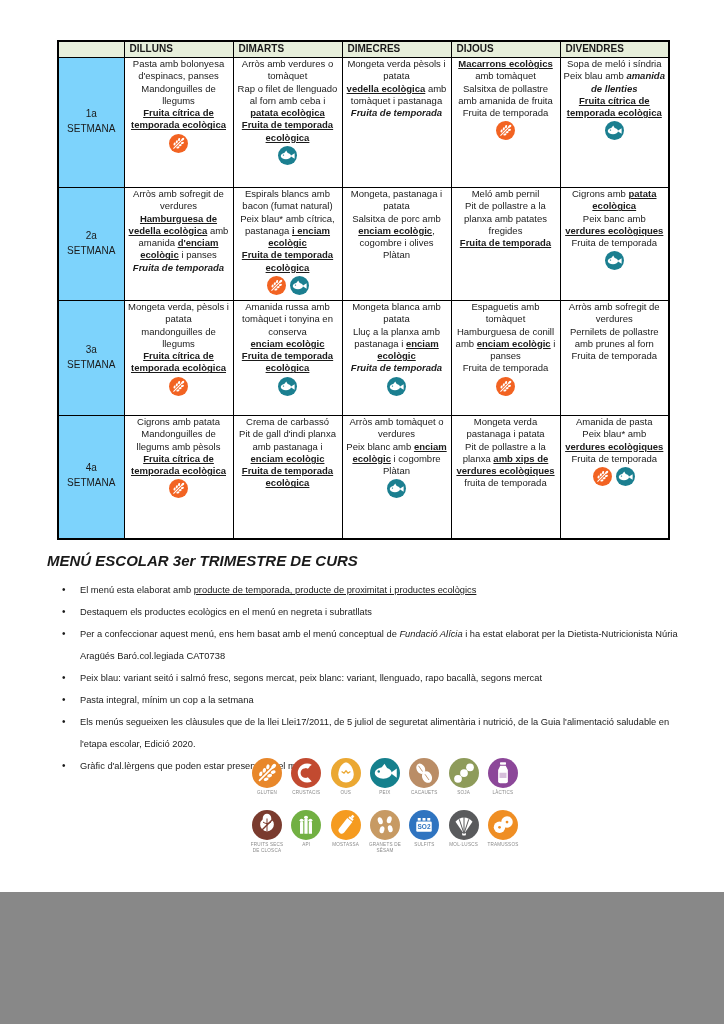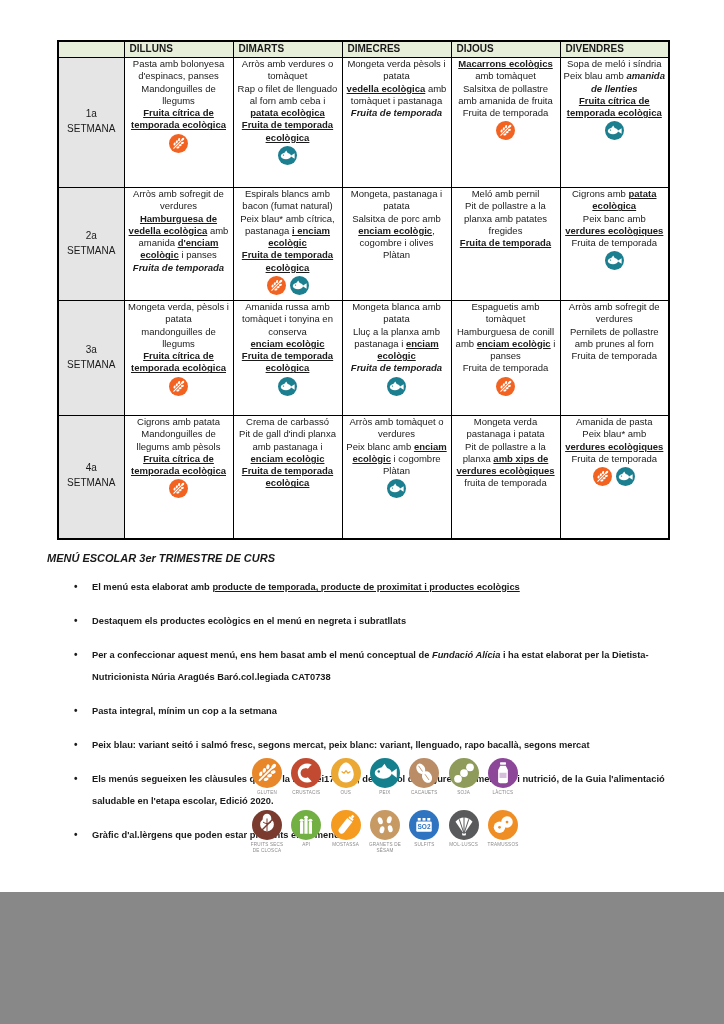--- a/index.html
+++ b/index.html
@@ -17,39 +17,39 @@
   .menu-table th,.menu-table td{
     border:1px solid #000;vertical-align:top;padding:0 3px 3px;
     font-size:9.5px;line-height:12.3px;
   }
   .menu-table th.day{
     background:#e7efdb;text-align:left;font-weight:bold;
     height:13px;padding:1px 0 1px 5px;font-size:10px;vertical-align:middle;
   }
   .menu-table th.corner{background:#e7efdb;}
   td.week-label{
-    background:#e5e5e5;vertical-align:middle;text-align:center;
+    background:#7dd3fc;vertical-align:middle;text-align:center;
     font-size:10px;line-height:15px;
   }
   .cell-inner{display:flex;flex-direction:column;height:100%;width:100%;}
   .menu-item{display:block;width:100%;text-align:center;}
   .r-p{}
   .r-biu{font-weight:bold;text-decoration:underline;}
   .r-bi{font-weight:bold;font-style:italic;}
   .r-u{text-decoration:underline;}
   .r-i{font-style:italic;}
   .cell-icons{margin-top:auto;display:flex;justify-content:center;gap:4px;padding-top:2px;}
   .badge{width:19px;height:19px;border-radius:50%;display:inline-flex;align-items:center;justify-content:center;}
   .badge svg{width:100%;height:100%;display:block;}
   
   .notes{position:absolute;left:47px;top:552px;width:632px;}
-  .notes-title{font-size:11px;font-weight:bold;font-style:italic;margin:0 0 10px 0;}
+  .notes-title{font-size:15px;font-weight:bold;font-style:italic;margin:0 0 10px 0;}
   .bullet-list{list-style:none;margin:0;padding:0;}
   .bullet-list li{
-    position:relative;padding-left:33px;font-size:9.3px;line-height:22px;margin:12px;font-weight:bold;
+    position:relative;padding-left:33px;font-size:9.3px;line-height:22px;margin:0;
   }
   .bullet-list li::before{
     content:"\2022";position:absolute;left:15px;top:0;font-size:10px;
   }
   
   .allergens{position:absolute;left:249px;top:758px;width:272px;}
   .allergen-row{display:flex;justify-content:space-between;margin-bottom:15px;}
   .allergen{width:36px;display:flex;flex-direction:column;align-items:center;}
   .allergen-circle{width:30px;height:30px;border-radius:50%;display:flex;align-items:center;justify-content:center;}
   .allergen-circle svg{width:100%;height:100%;display:block;}
@@ -454,22 +454,22 @@
         </tr>
       </tbody>
   </table>
 
   <div class="notes">
     <p class="notes-title">MENÚ ESCOLAR 3er TRIMESTRE DE CURS</p>
     <ul class="bullet-list" id="bullet-list">
         <li><span class="r-p">El menú esta elaborat amb </span><span class="r-u">producte de temporada,  producte de proximitat i productes ecològics</span></li>
         <li><span class="r-p">Destaquem els productes ecològics en el menú en negreta i subratllats</span></li>
         <li><span class="r-p">Per a confeccionar aquest menú, ens hem basat amb el menú conceptual de </span><span class="r-i">Fundació Alícia</span><span class="r-p"> i ha estat elaborat per la Dietista-Nutricionista Núria Aragüés Baró.col.legiada CAT0738</span></li>
+        <li><span class="r-p">Peix blau: variant seitó i salmó fresc, segons mercat, peix blanc: variant, llenguado, rapo bacallà, segons mercat</span></li>
         <li><span class="r-p">Pasta integral, mínim un cop a la setmana</span></li>
-        <li><span class="r-p">Peix blau: variant seitó i salmó fresc, segons mercat, peix blanc: variant, llenguado, rapo bacallà, segons mercat</span></li>
         <li><span class="r-p">Els menús segueixen les clàusules que de la llei Llei17/2011, de 5 juliol de seguretat alimentària i nutrició, de la Guia l'alimentació saludable en l'etapa escolar, Edició 2020.</span></li>
         <li><span class="r-p">Gràfic d'al.lèrgens que poden estar presents en el menú</span></li>
       </ul>
   </div>
 
   <div class="allergens" id="allergen-grid">
       <div class="allergen-row">
         <div class="allergen">
           <div class="allergen-circle" style="background: rgb(232, 135, 42);">
             <svg viewBox="0 0 24 24" xmlns="http://www.w3.org/2000/svg">

